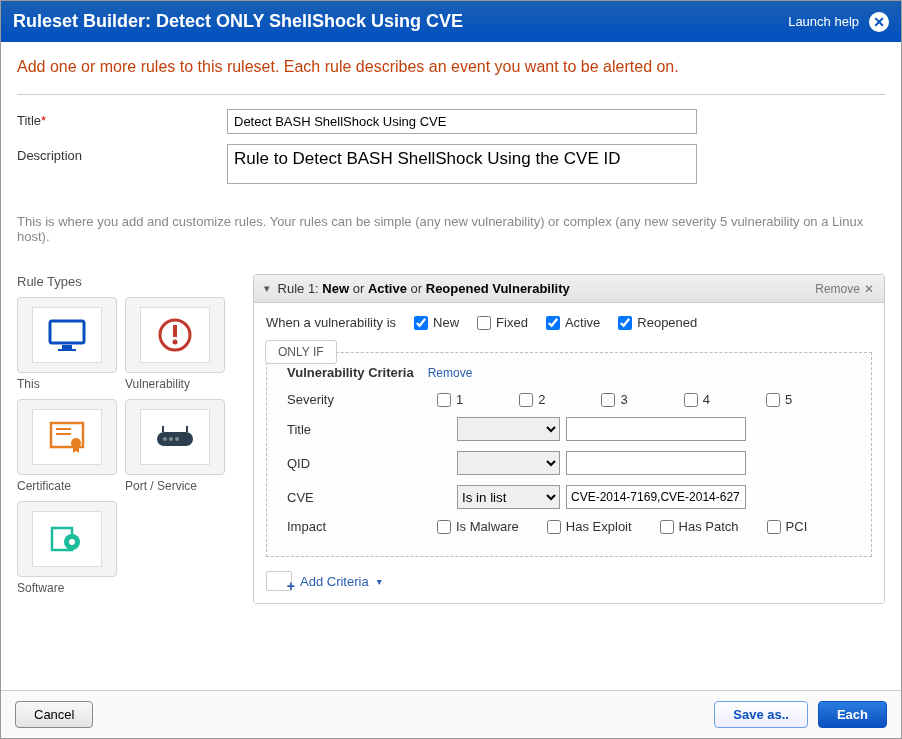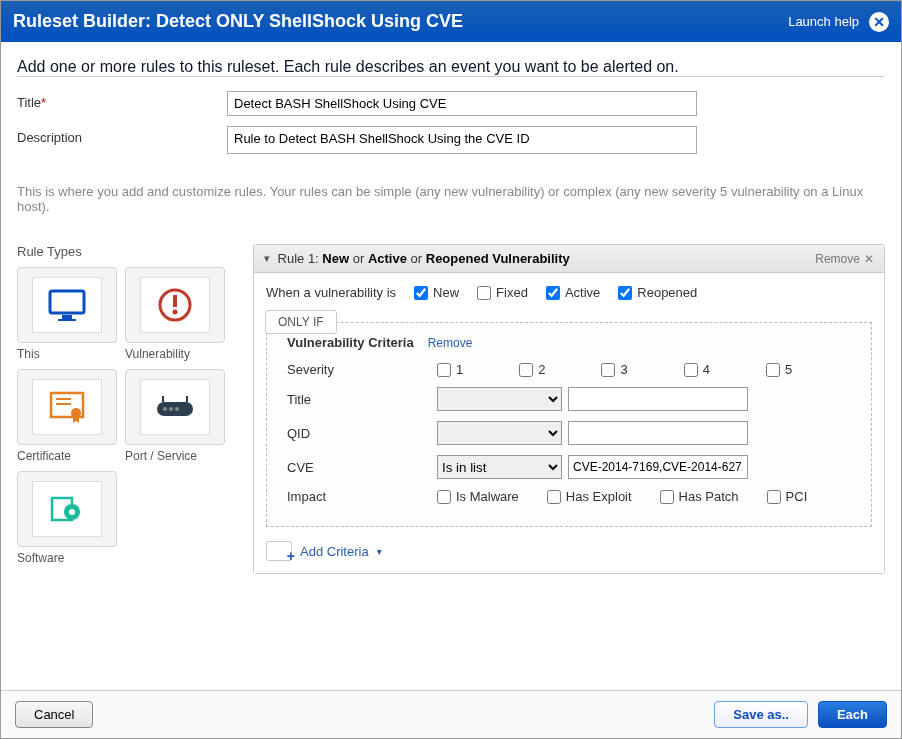--- a/index.html
+++ b/index.html
@@ -3,27 +3,27 @@
 <meta charset="utf-8">
 <style>
 * { box-sizing: border-box; margin: 0; padding: 0; font-family: Arial, Helvetica, sans-serif; }
 body { background: #fff; font-size: 13px; color: #333; }
 .window { width: 902px; height: 739px; border: 1px solid #999; display: flex; flex-direction: column; }
 .titlebar { background: linear-gradient(to bottom, #1a5fb4, #0050c0); color: #fff; padding: 10px 12px; display: flex; align-items: center; justify-content: space-between; }
 .titlebar-left { font-size: 18px; font-weight: bold; }
 .titlebar-right { display: flex; align-items: center; gap: 10px; font-size: 13px; }
 .close-btn { width: 20px; height: 20px; border-radius: 50%; background: #fff; color: #0050c0; display: flex; align-items: center; justify-content: center; font-weight: bold; cursor: pointer; font-size: 14px; }
 .content { flex: 1; padding: 16px 16px 10px 16px; overflow: auto; }
-.intro { font-size: 16px; color: #0f172a; }
+.intro { font-size: 16px; color: #c2410c; margin-bottom: 18px; }
 .intro-hr { border: none; border-top: 1px solid #ccc; margin-bottom: 14px; }
 .field-row { display: flex; align-items: flex-start; margin-bottom: 10px; }
 .field-label { width: 210px; font-size: 13px; color: #333; padding-top: 4px; }
 .req { color: #c00; }
 .txt { width: 470px; padding: 4px 6px; border: 1px solid #aaa; font-size: 13px; }
-.desc-txt { width: 470px; height: 28px; padding: 4px 6px; border: 1px solid #aaa; font-size: 13px; resize: none; }
+.desc-txt { width: 470px; height: 40px; padding: 4px 6px; border: 1px solid #aaa; font-size: 17px; resize: none; }
 .hint { font-size: 13px; color: #888; margin: 30px 0; }
 .main-cols { display: flex; gap: 18px; }
 .left-col { width: 218px; }
 .left-title { font-size: 13px; color: #555; margin-bottom: 8px; }
 .tiles { display: flex; flex-wrap: wrap; gap: 8px; }
 .tile { width: 100px; }
 .tile-box { width: 100px; height: 76px; background: #f4f4f2; border: 1px solid #d5d5d0; border-radius: 4px; display: flex; align-items: center; justify-content: center; cursor: pointer; }
 .tile-inner { width: 70px; height: 56px; background: #fff; border: 1px solid #ddd; display: flex; align-items: center; justify-content: center; }
 .tile-label { font-size: 12px; color: #555; margin-top: 4px; }
 .right-col { flex: 1; }
@@ -35,21 +35,21 @@
 .remove-link { font-size: 12px; color: #777; cursor: pointer; display: flex; align-items: center; gap: 4px; }
 .rule-body { padding: 12px; background: #fff; }
 .when-row { display: flex; align-items: center; gap: 18px; font-size: 13px; margin-bottom: 10px; }
 .only-if { display: inline-block; border: 1px solid #ccc; border-radius: 3px; padding: 4px 12px; font-size: 12px; color: #555; background: #fff; margin-left: -1px; position: relative; z-index: 2; }
 .criteria-box { border: 1px dashed #bbb; padding: 12px; margin-top: -12px; background: #fdfdfd; }
 .criteria-title { font-weight: bold; font-size: 13px; display: flex; align-items: center; gap: 14px; margin-bottom: 12px; padding-left: 8px; }
 .remove-sm { font-size: 12px; font-weight: normal; color: #2a5db0; cursor: pointer; }
 .crit-row { display: flex; align-items: center; margin-bottom: 10px; padding-left: 8px; }
 .crit-label { width: 150px; font-size: 13px; color: #333; }
 .sev-group { display: flex; gap: 56px; }
-.sel { width: 125px; height: 24px; border: 1px solid #999; }
+.sel { width: 103px; height: 24px; border: 1px solid #999; margin-left: 20px; }
 .txt-sm { width: 180px; height: 24px; border: 1px solid #999; padding: 0 4px; font-size: 12px; margin-left: 6px; }
 .impact-group { display: flex; gap: 28px; flex-wrap: wrap; }
 .cb-label { display: flex; align-items: center; gap: 5px; font-size: 13px; }
 .add-criteria { display: flex; align-items: center; gap: 8px; margin-top: 14px; color: #2a5db0; font-size: 13px; cursor: pointer; }
 .add-icon-box { width: 26px; height: 20px; border: 1px solid #ccc; border-radius: 2px; position: relative; }
 .add-plus { position: absolute; bottom: -4px; right: -4px; color: #2a5db0; font-size: 14px; font-weight: bold; }
 .footer { border-top: 1px solid #ccc; padding: 10px 14px; display: flex; justify-content: space-between; align-items: center; background: #fafafa; }
 .btn { padding: 5px 18px; border: 1px solid #888; border-radius: 4px; background: linear-gradient(to bottom,#f8f8f8,#e4e4e4); font-size: 13px; cursor: pointer; }
 .btn-primary { background: linear-gradient(to bottom,#2a7de1,#0a4fbf); color: #fff; border: 1px solid #0a4fbf; font-weight: bold; }
 .btn-saveas { background: linear-gradient(to bottom,#fff,#eef); color: #0a4fbf; border: 1px solid #6aa0e4; font-weight: bold; }

